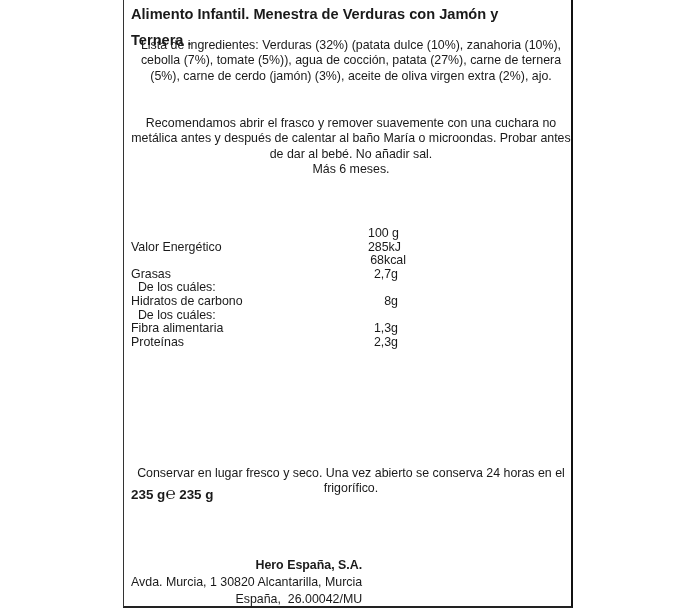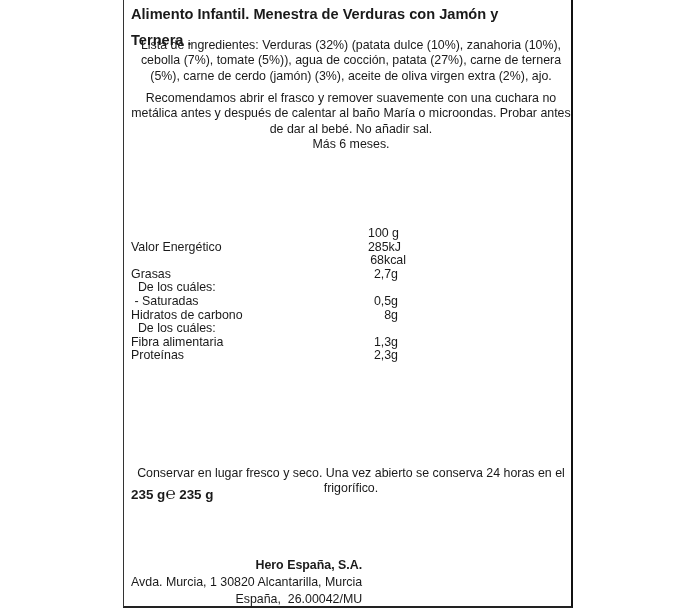--- a/index.html
+++ b/index.html
@@ -5,21 +5,21 @@
     html, body { margin: 0; padding: 0; background: #ffffff; }
     body { width: 700px; height: 614px; position: relative; overflow: hidden;
            font-family: "Liberation Sans", sans-serif; color: #1a1a1a; }
     .label-box { position: absolute; left: 123px; top: -2px; width: 450px; height: 610px;
                  border-left: 1px solid #333; border-right: 2px solid #111;
                  border-bottom: 2px solid #222; box-sizing: border-box; }
     .title { position: absolute; left: 131px; top: 1px; width: 420px;
              font-size: 14.6px; font-weight: bold; line-height: 26px; }
     .para { position: absolute; left: 131px; font-size: 12.4px; line-height: 15.3px; width: 440px; text-align: center; }
     .ingredients { top: 38px; }
-    .instructions { top: 91px; }
+    .instructions { top: 116px; }
     .nutri { position: absolute; left: 131px; top: 227px; width: 280px; font-size: 12.4px; }
     .row { position: relative; height: 13.6px; line-height: 13.6px; }
     .row .name { position: absolute; left: 0; white-space: pre; }
     .row .val { position: absolute; right: 0; text-align: left; white-space: pre; margin-left: 44px; }
     .storage { top: 466px; }
     .weight { position: absolute; left: 131px; top: 485px; font-size: 13.4px; font-weight: bold; }
     .weight .esym { font-weight: normal; font-size: 17px; line-height: 1; }
     .company { position: absolute; left: 131px; top: 557px; font-size: 12.4px; line-height: 17px; text-align: right; }
     .company .bold { font-weight: bold; }
   </style>
@@ -51,24 +51,20 @@
   </div>
   <div class="row">
     <span class="name">Grasas</span>
     <span class="val" style="right:13px">2,7g</span>
   </div>
   <div class="row">
     <span class="name">  De los cuáles:</span>
     <span class="val"></span>
   </div>
   <div class="row">
-    <span class="name"> - Saturadas</span>
-    <span class="val" style="right:13px">0,5g</span>
-  </div>
-  <div class="row">
     <span class="name">Hidratos de carbono</span>
     <span class="val" style="right:13px">8g</span>
   </div>
   <div class="row">
     <span class="name">  De los cuáles:</span>
     <span class="val"></span>
   </div>
   <div class="row">
     <span class="name">Fibra alimentaria</span>
     <span class="val" style="right:13px">1,3g</span>

